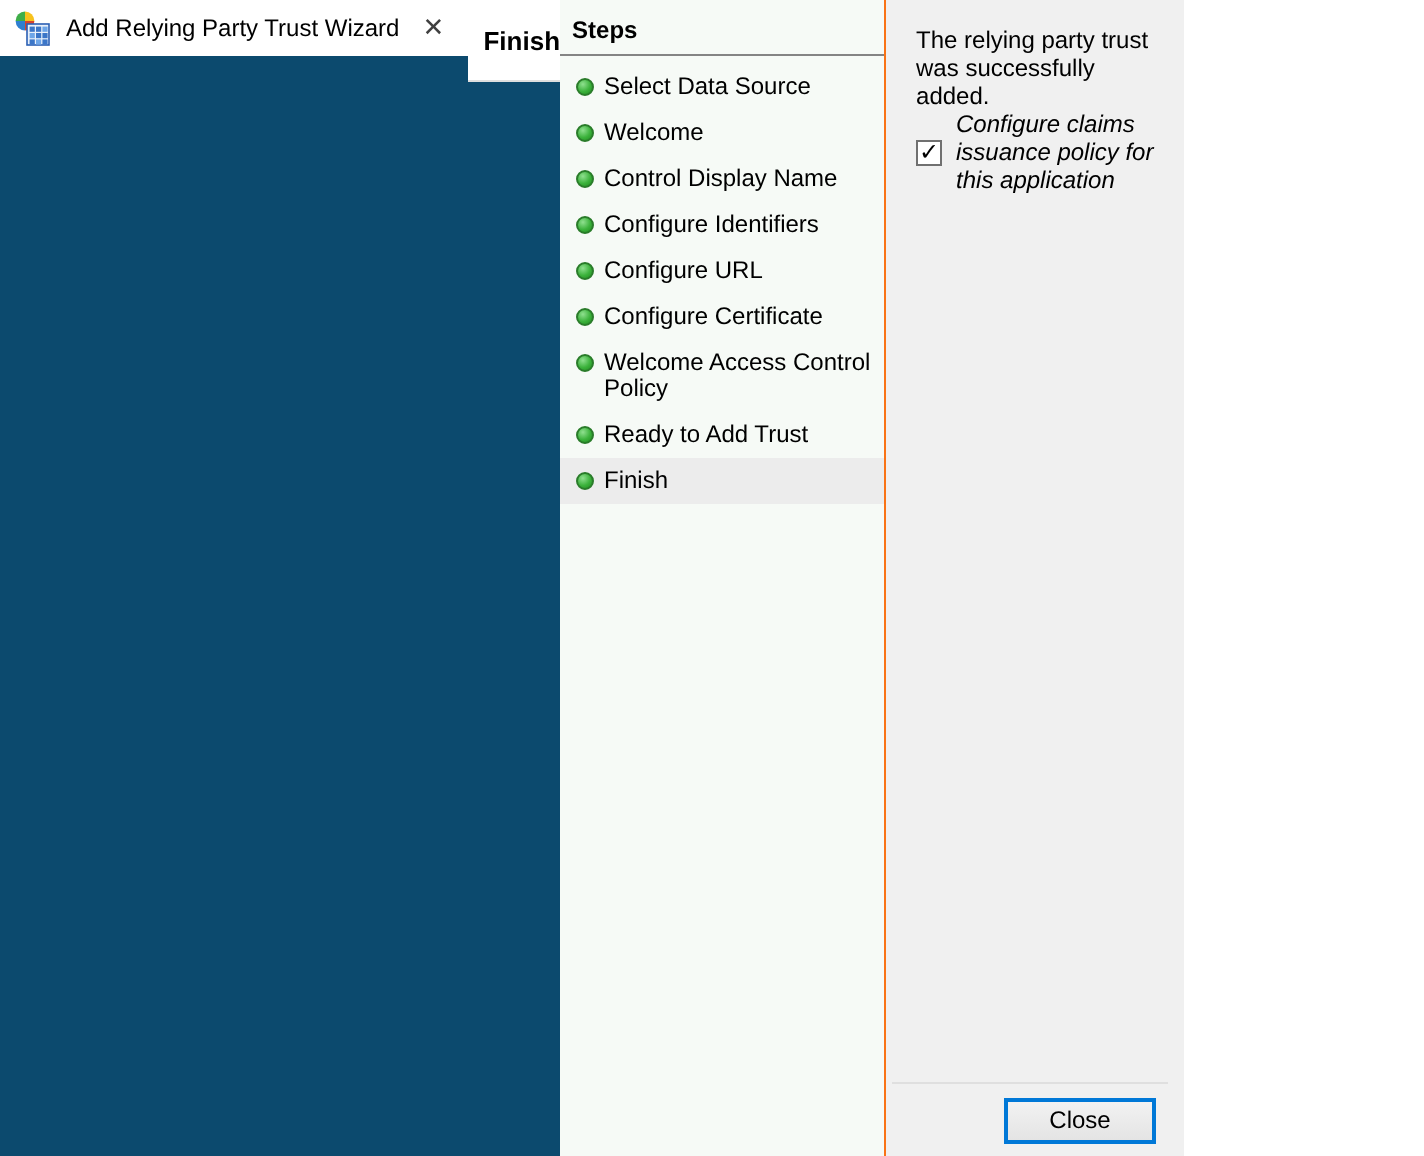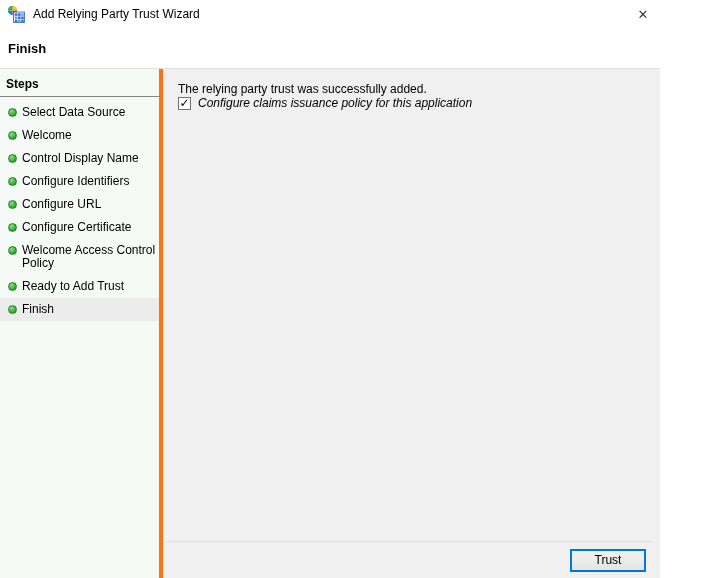--- a/index.html
+++ b/index.html
@@ -1,38 +1,38 @@
 <!DOCTYPE html>
 <html><head>
 <meta charset="utf-8">
 <style>
   * { margin:0; padding:0; box-sizing:border-box; }
   html,body { width:712px; height:578px; }
   body {
     font-family:"Liberation Sans","DejaVu Sans",sans-serif;
     font-size:12px; color:#000; background:#fff; overflow:hidden;
   }
-  .window { width:660px; height:578px; display:flex; flex-direction:column; background:#0c4a6e; }
+  .window { width:592px; height:578px; display:flex; flex-direction:row; background:#0c4a6e; }
 
   
   .titlebar { height:28px; display:flex; align-items:center; padding-left:7px; background:#fff; flex:0 0 auto; }
   .app-icon { width:18px; height:18px; margin-right:8px; flex:0 0 auto; }
   .title-text { font-size:12px; color:#000; }
   .close-btn { margin-left:auto; width:34px; height:28px; display:flex; align-items:center; justify-content:center;
                color:#404040; font-size:13px; cursor:default; }
 
   
   .heading { height:41px; background:#fff; border-bottom:1px solid #dfdfdf;
              display:flex; align-items:center; padding-left:8px; flex:0 0 auto; }
   .heading-text { font-weight:bold; font-size:13px; }
 
   
   .body { flex:1 1 auto; display:flex; min-height:0; }
 
-  .sidebar { width:163px; flex:0 0 auto; background:#f6faf6; border-right:4px solid #f97316; display:flex; flex-direction:column; }
+  .sidebar { width:163px; flex:0 0 auto; background:#f6faf6; border-right:1px solid #f97316; display:flex; flex-direction:column; }
   .steps-title { font-weight:bold; font-size:12px; padding:8px 0 5px 6px; border-bottom:1px solid #848484; }
   .steps-list { padding-top:4px; }
   .step-item { display:flex; align-items:flex-start; padding:5px 2px 5px 8px; line-height:13px; }
   .step-item.active { background:#ececec; }
   .bullet { width:9px; height:9px; border-radius:50%; margin:2px 5px 0 0; flex:0 0 auto;
             background:radial-gradient(circle at 35% 30%, #8fe08f 0%, #3cb23c 55%, #1f8c1f 100%);
             border:1px solid #2a7c2a; }
   .step-label { flex:1 1 auto; }
 
   .main { flex:1 1 auto; background:#f0f0f0; position:relative; padding:13px 14px 0 15px; }
@@ -134,18 +134,18 @@
     </div>
 
     <div class="main">
       <div class="message">The relying party trust was successfully added.</div>
       <div class="checkbox-row">
         <span class="checkbox">✓</span>
         <span class="checkbox-label">Configure claims issuance policy for this application</span>
       </div>
 
       <div class="footer">
-        <button class="close-button">Trust</button>
+        <button class="close-button">Close</button>
       </div>
     </div>
 
   </div>
 </div>
 
 </body></html>

